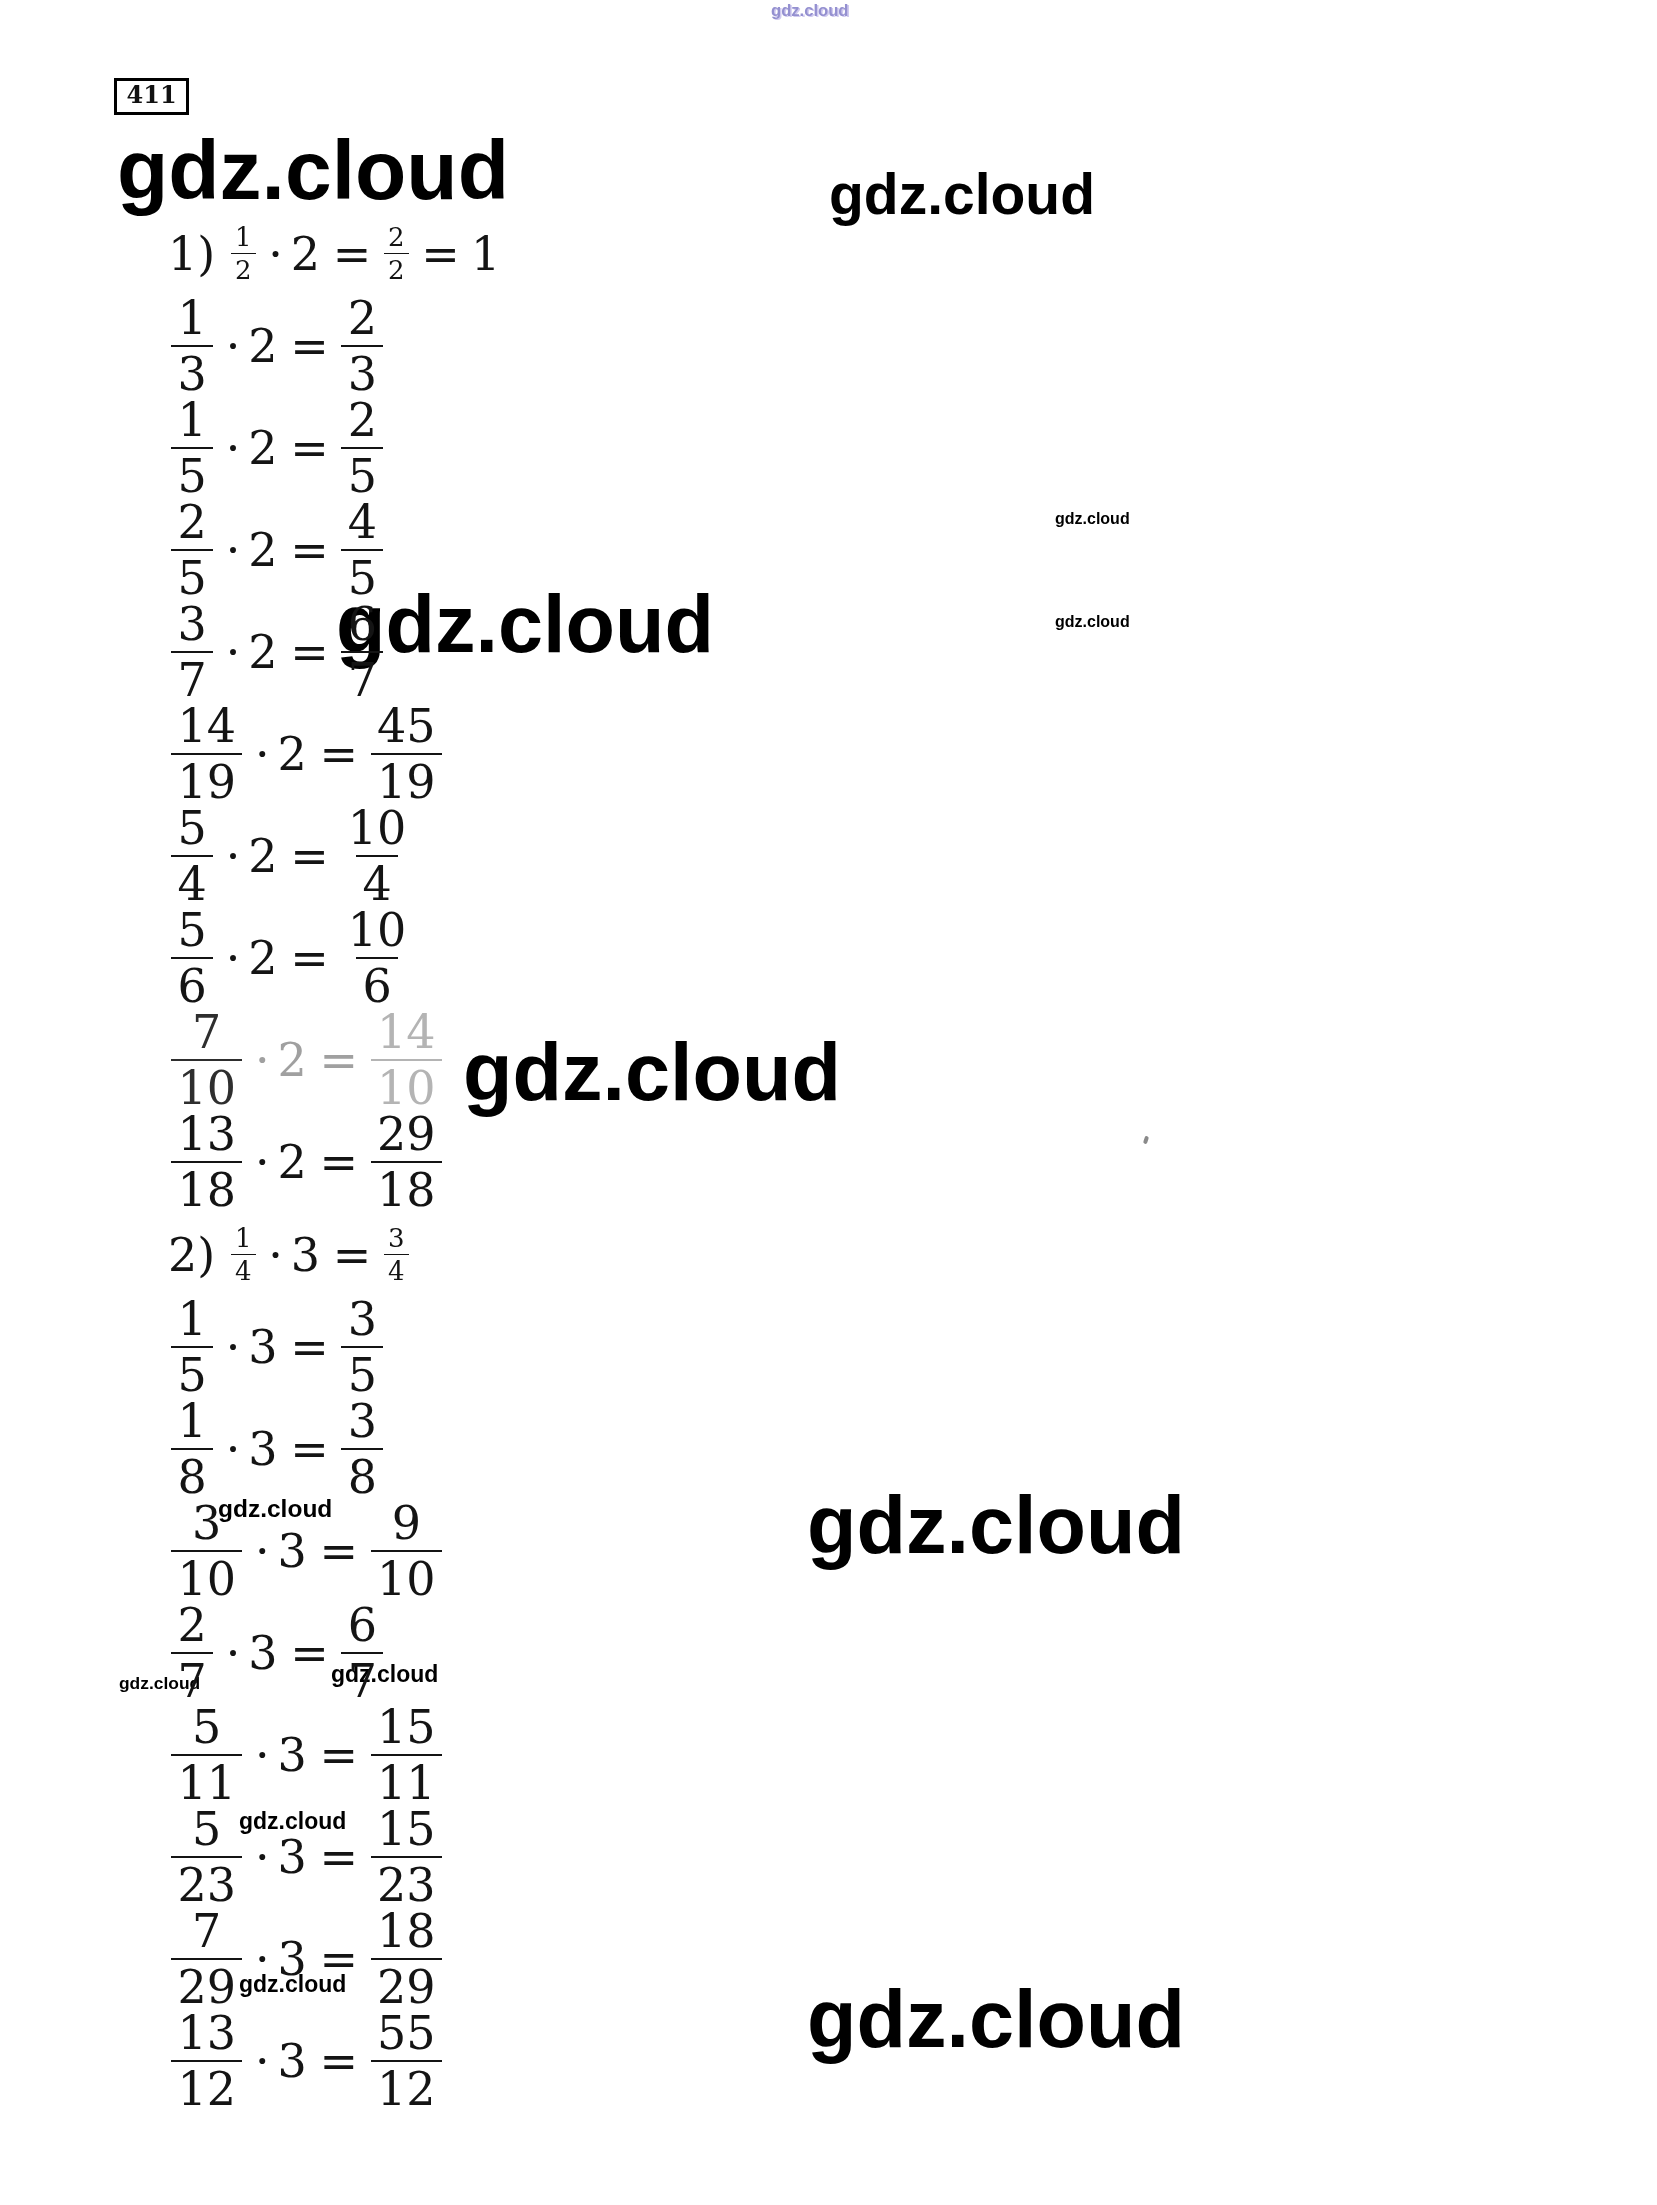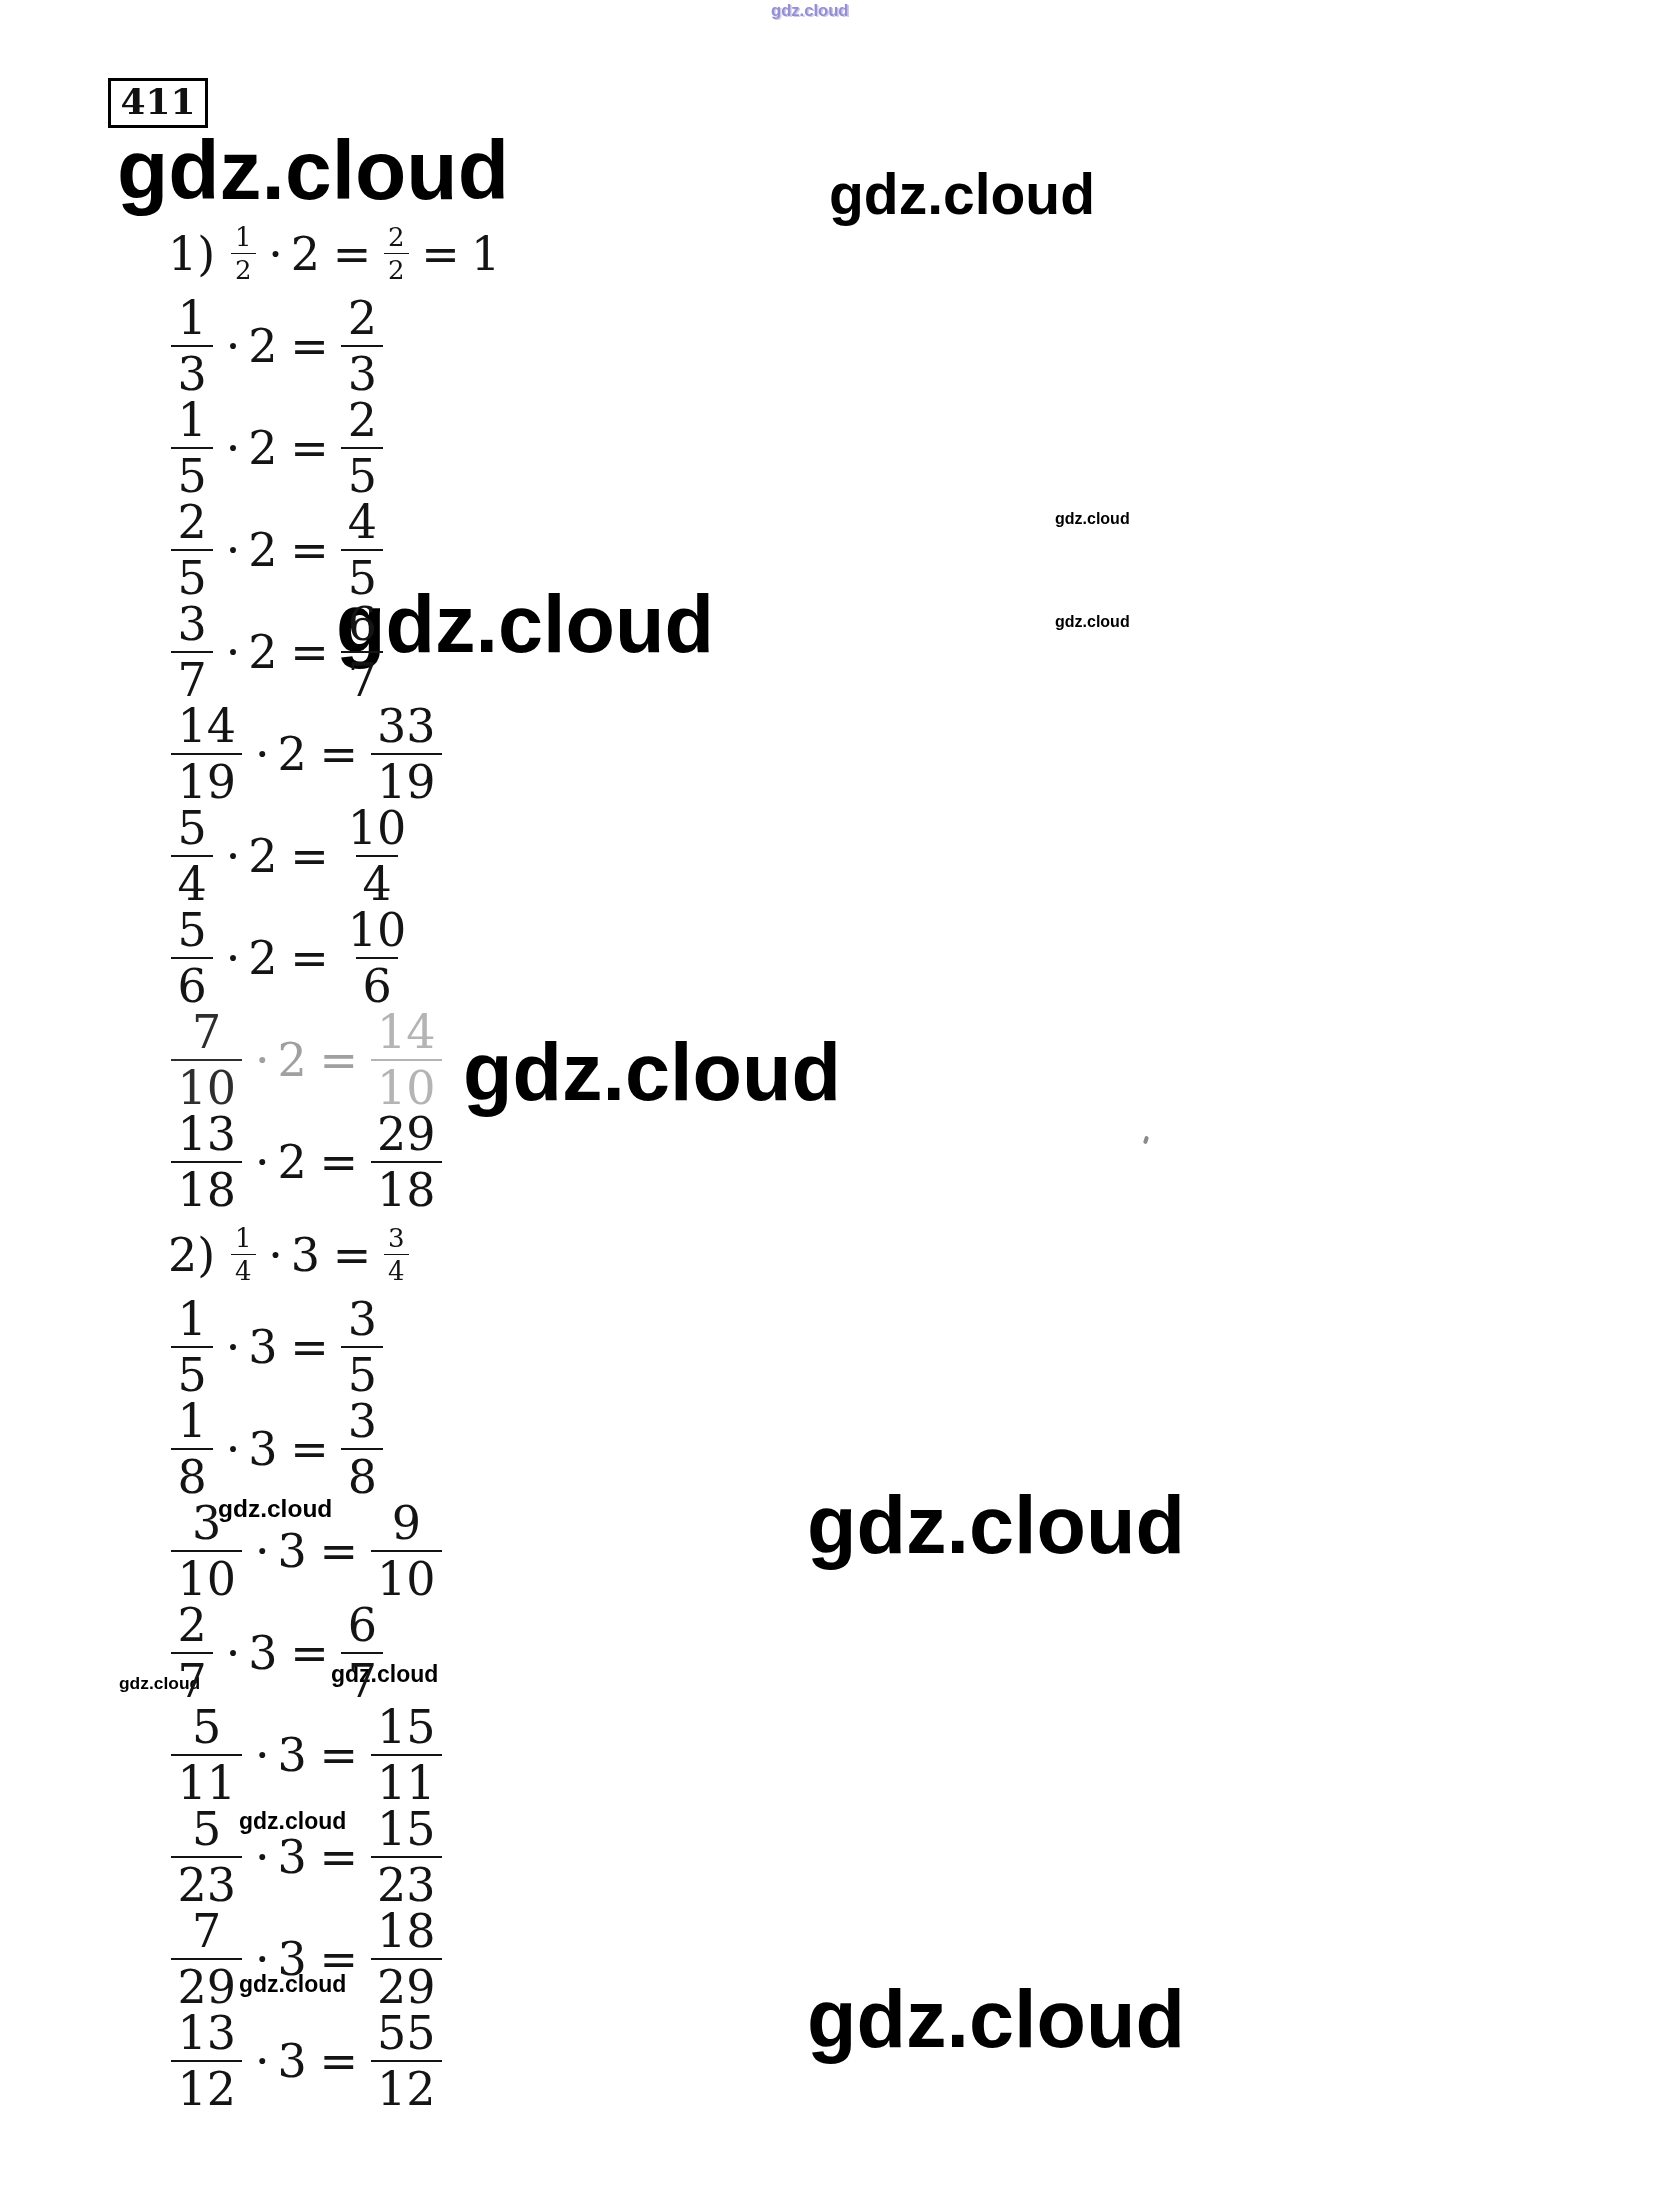--- a/index.html
+++ b/index.html
@@ -9,27 +9,27 @@
     height: 2205px;
     background: #ffffff;
     overflow: hidden;
     font-family: "DejaVu Serif", "Liberation Serif", serif;
     color: #141414;
   }
 
   
   .problem-box {
     position: absolute;
-    left: 108px;
+    left: 114px;
     top: 78px;
     border: 3.2px solid #000;
     padding: 0.8px 9.5px 4px 9.5px;
     font-family: "DejaVu Serif", serif;
     font-weight: 700;
-    font-size: 36px;
+    font-size: 24px;
     line-height: 1.1;
     color: #111;
   }
 
   
   .wm {
     position: absolute;
     font-family: "Liberation Sans", sans-serif;
     font-weight: 600;
     color: #000;
@@ -205,21 +205,21 @@
       </div>
       <div class="math-line frac-line">
         <span class="frac">
           <span class="num">14</span>
           <span class="den">19</span>
         </span>
         <span class="op">·</span>
         <span class="factor">2</span>
         <span class="eq">=</span>
         <span class="frac">
-          <span class="num">33</span>
+          <span class="num">45</span>
           <span class="den">19</span>
         </span>
       </div>
       <div class="math-line frac-line">
         <span class="frac">
           <span class="num">5</span>
           <span class="den">4</span>
         </span>
         <span class="op">·</span>
         <span class="factor">2</span>

